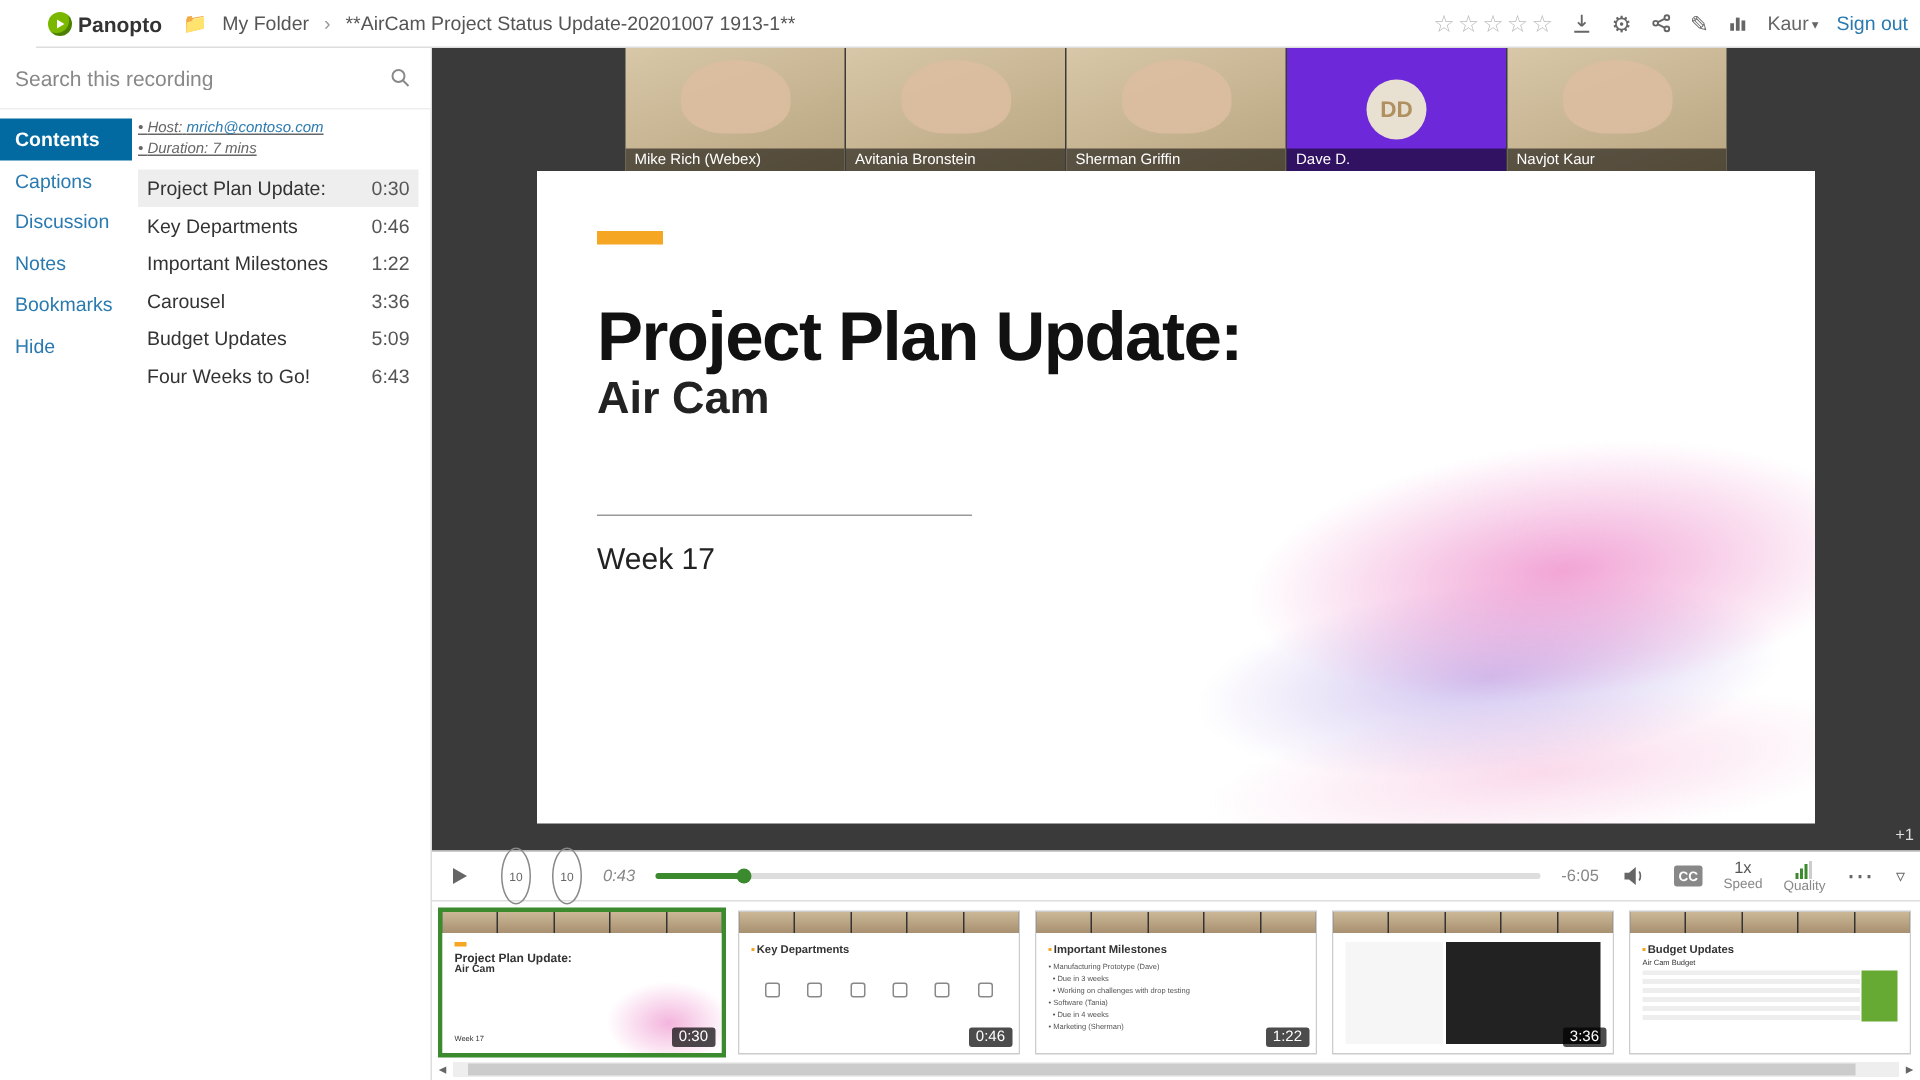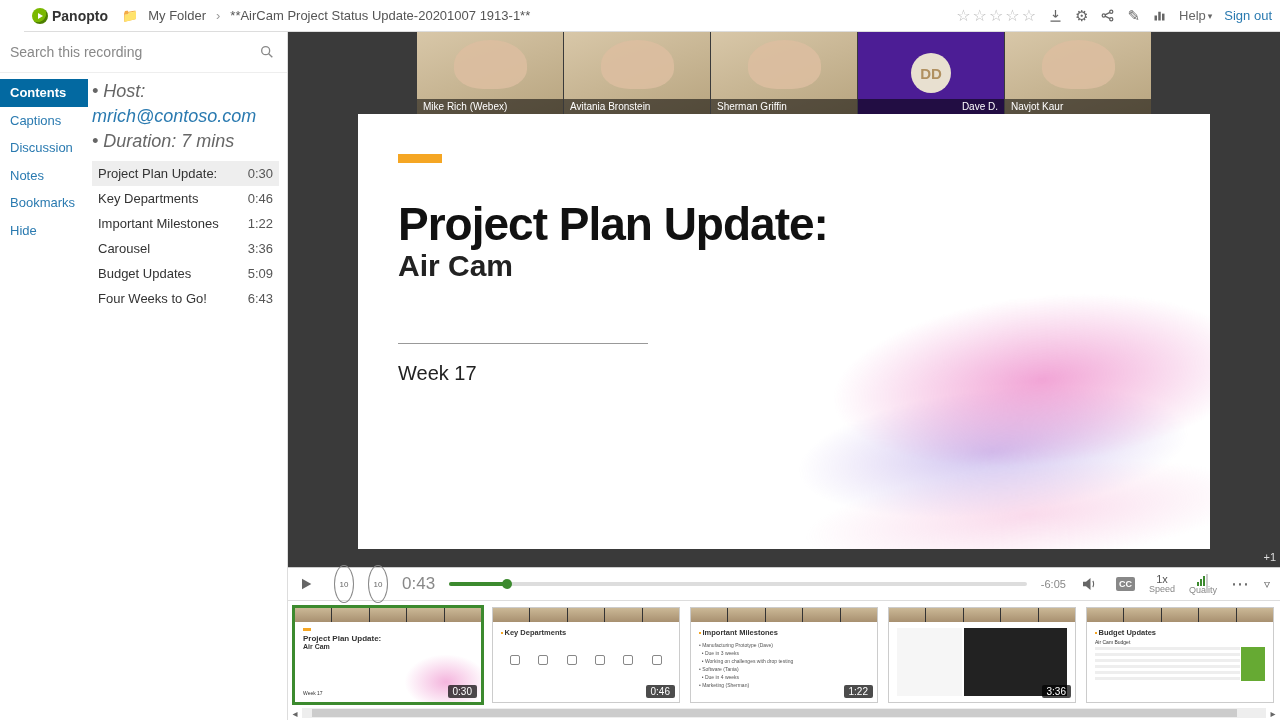--- a/index.html
+++ b/index.html
@@ -25,32 +25,32 @@
 .searchbox { position: relative; border-bottom: 1px solid #eee; }
 .searchbox input { width: 100%; border: none; padding: 12px 36px 12px 10px; font-size: 14px; outline: none; color:#1d4ed8;}
 .searchbox input::placeholder{color:#888;}
 .searchbox .mag { position: absolute; right: 12px; top: 50%; transform: translateY(-50%); color: #888; pointer-events:none;}
 .sb-body { display: flex; flex: 1; overflow:hidden;}
 .tabs { width: 88px; padding: 6px 0; }
 .tabs .tab { padding: 4px 10px; font-size: 13px; color: #2a7ab0; cursor: pointer; line-height: 1.5;}
 .tabs .tab.active { background: #0369a1; color: #fff; font-weight:600;}
 .tabs .tab.hide { color: #2a7ab0; }
 .contents { flex: 1; padding: 6px 8px 6px 4px; font-size: 13px;}
-.meta { color: #666; font-style: italic; font-size: 18px; line-height: 1.4; margin-bottom: 6px;}
+.meta { color: #666; font-style: italic; font-size: 10px; line-height: 1.4; margin-bottom: 6px; text-decoration: underline;}
 .meta a { color: #2a7ab0; text-decoration: none; }
 .toc-row { display: flex; justify-content: space-between; padding: 5px 6px; cursor: pointer; color:#333;}
 .toc-row.sel { background: #eee; }
 .toc-time { color: #555; }
 
 
 .viewer { flex: 1; display: flex; flex-direction: column; background: #3a3a3a; position:relative;}
 .stage { flex: 1; display:flex; flex-direction:column; align-items:center; padding: 0 70px; position:relative;}
 .participants { display: flex; gap: 1px; margin-top: 0; width: 100%; justify-content:center;}
 .pcard { flex:1; max-width:146px; height: 82px; position: relative; background: linear-gradient(160deg,#d8c7a8,#b8a580); overflow:hidden;}
-.pcard.dd { background:#4c1d95; display:flex; align-items:center; justify-content:center;text-align:right;}
+.pcard.dd { background:#6d28d9; display:flex; align-items:center; justify-content:center;}
 .pcard .avatar { width:40px;height:40px;border-radius:50%;background:#e8e0d0;display:flex;align-items:center;justify-content:center;color:#b09060;font-weight:600;font-size:15px;}
 .pcard .pname { position: absolute; bottom: 0; left: 0; right:0; background: rgba(0,0,0,.55); color: #fff; font-size: 10px; padding: 2px 6px; white-space:nowrap; overflow:hidden; text-overflow:ellipsis;}
 .pcard .headshape{position:absolute;width:50%;height:60%;left:25%;top:10%;background:rgba(220,190,160,.9);border-radius:50% 50% 40% 40%;}
 
 .slide { background: #fff; width: 100%; height: 435px; position: relative; overflow: hidden; padding: 40px 40px 24px 40px;}
 .accent { width: 44px; height: 9px; background: #f5a623; margin-bottom: 34px;}
 .slide-title { font-size: 46px; font-weight: 800; letter-spacing:-1px; color:#111;}
 .slide-sub { font-size: 30px; font-weight: 600; color:#222; margin-top:-2px;}
 .slide hr { border:none; border-top:1px solid #999; width: 250px; margin: 60px 0 18px 0;}
 .slide-week { font-size: 20px; color:#222; }
@@ -61,21 +61,21 @@
   transform: rotate(-6deg);
   filter: blur(1px);
 }
 .pluscount{position:absolute;right:4px;bottom:4px;color:#ddd;font-size:11px;}
 
 
 .player { height: 33px; background: #fff; border-top: 1px solid #ccc; display: flex; align-items: center; padding: 0 10px; gap: 14px; color:#666;}
 .pbtn { cursor: pointer; width:22px; text-align:center; font-size:14px;}
 .play { font-size: 16px; }
 .skip { width:20px;height:38px;border:1.5px solid #888;border-radius:50%;display:flex;align-items:center;justify-content:center;font-size:8px;position:relative;cursor:pointer;}
-.ptime { font-size: 17px; color:#888;}
+.ptime { font-size: 11px; color:#888;font-style:italic;}
 .track { flex: 1; height: 4px; background: #ddd; border-radius: 2px; position: relative; cursor:pointer;}
 .track .prog { position:absolute; left:0; top:0; bottom:0; background:#3c8a2e; border-radius:2px;}
 .track .knob { position:absolute; top:50%; transform:translate(-50%,-50%); width:10px;height:10px;background:#3c8a2e;border-radius:50%;}
 .rlabel { font-size:11px; color:#888;}
 .ccbox{background:#888;color:#fff;font-size:9px;font-weight:700;padding:2px 3px;border-radius:2px;cursor:pointer;}
 .stack{display:flex;flex-direction:column;align-items:center;font-size:9px;color:#888;cursor:pointer;line-height:1;}
 .stack .top{font-size:11px;color:#555;}
 .bars{display:flex;align-items:flex-end;gap:1px;height:12px;}
 .bars span{width:2px;background:#3c8a2e;}
 .bars span:nth-child(1){height:4px}.bars span:nth-child(2){height:7px}.bars span:nth-child(3){height:10px}.bars span:nth-child(4){height:12px;background:#ccc;}
@@ -140,21 +140,21 @@
     </span>
     <span class="tb-icon">✎</span>
     <span class="tb-icon">
       <svg width="15" height="15" viewBox="0 0 24 24" fill="#666">
           <rect x="4" y="12" width="4" height="8"></rect>
           <rect x="10" y="6" width="4" height="14"></rect>
           <rect x="16" y="9" width="4" height="11"></rect>
         </svg>
     </span>
     <span class="help">
-      <span>Help</span>
+      <span>Kaur</span>
       <span style="font-size:9px;">▾</span>
     </span>
     <span class="signout">Sign out</span>
   </div>
 </div>
 
 <div class="container">
 
   <div class="sidebar">
     <div class="searchbox">

